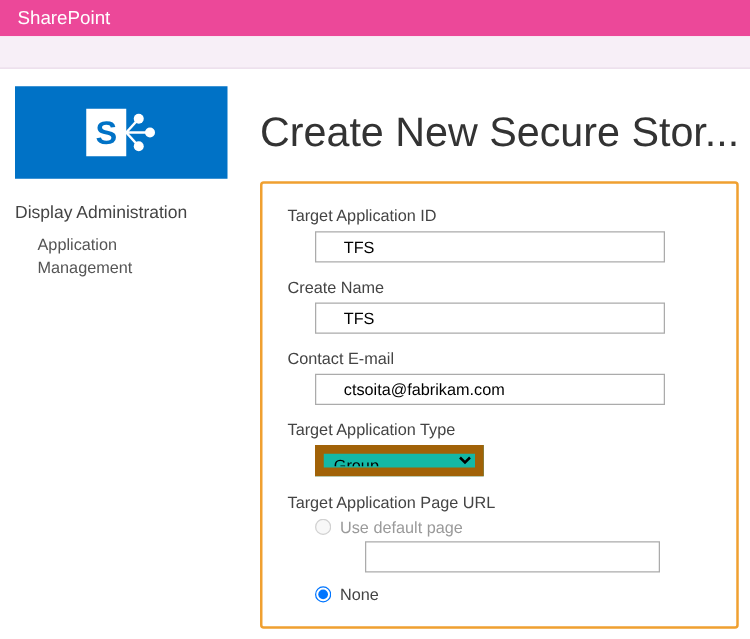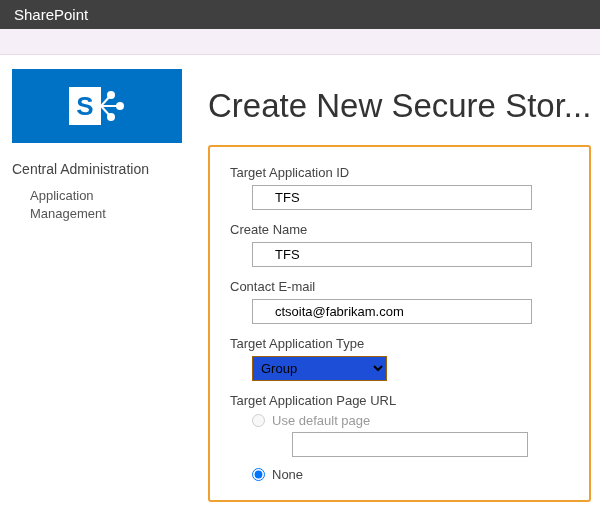--- a/index.html
+++ b/index.html
@@ -4,21 +4,21 @@
   <style>
     * { box-sizing: border-box; margin: 0; padding: 0; }
     body {
       font-family: "Segoe UI", "Segoe UI Light", Arial, sans-serif;
       background: #fff;
       width: 600px;
       height: 511px;
       overflow: hidden;
     }
     .topbar {
-      background: #404040;
+      background: #ec4899;
       color: #fff;
       padding: 6px 14px;
       font-size: 15px;
       font-weight: 400;
     }
     .ribbon-strip {
       background: #f7eff7;
       height: 26px;
       border-bottom: 1px solid #e9dce9;
     }
@@ -79,25 +79,25 @@
       border: 1px solid #ababab;
       font-size: 13px;
       padding: 2px 22px;
       margin-left: 22px;
       display: block;
       font-family: inherit;
     }
     .select-input {
       width: 135px;
       height: 25px;
-      border: 1px solid #a16207;
+      border: 7px solid #a16207;
       font-size: 13px;
       padding: 1px 4px;
       margin-left: 22px;
-      background: #1d4ed8;
+      background: #14b8a6;
       font-family: inherit;
     }
     .radio-row {
       display: flex;
       align-items: center;
       margin: 4px 0 4px 22px;
       font-size: 13px;
       color: #444;
     }
     .radio-row input[type="radio"] {
@@ -134,21 +134,21 @@
         <rect x="2" y="6" width="32" height="38" fill="#fff"></rect>
         <text x="18" y="34" text-anchor="middle" font-family="Segoe UI, Arial" font-size="26" font-weight="600" fill="#0072c6">S</text>
         <circle cx="44" cy="14" r="4" fill="#fff"></circle>
         <circle cx="53" cy="25" r="4" fill="#fff"></circle>
         <circle cx="44" cy="36" r="4" fill="#fff"></circle>
         <line x1="34" y1="25" x2="44" y2="14" stroke="#fff" stroke-width="2"></line>
         <line x1="34" y1="25" x2="53" y2="25" stroke="#fff" stroke-width="2"></line>
         <line x1="34" y1="25" x2="44" y2="36" stroke="#fff" stroke-width="2"></line>
       </svg>
     </div>
-    <div class="nav-top">Central Administration</div>
+    <div class="nav-top">Display Administration</div>
     <div class="nav-sub">Application Management</div>
   </div>
 
   <div class="right-col">
     <div class="page-title">Create New Secure Stor...</div>
 
     <div class="form-panel">
 
       <div class="field-label">Target Application ID</div>
       <input class="text-input" type="text" value="TFS" style="">

